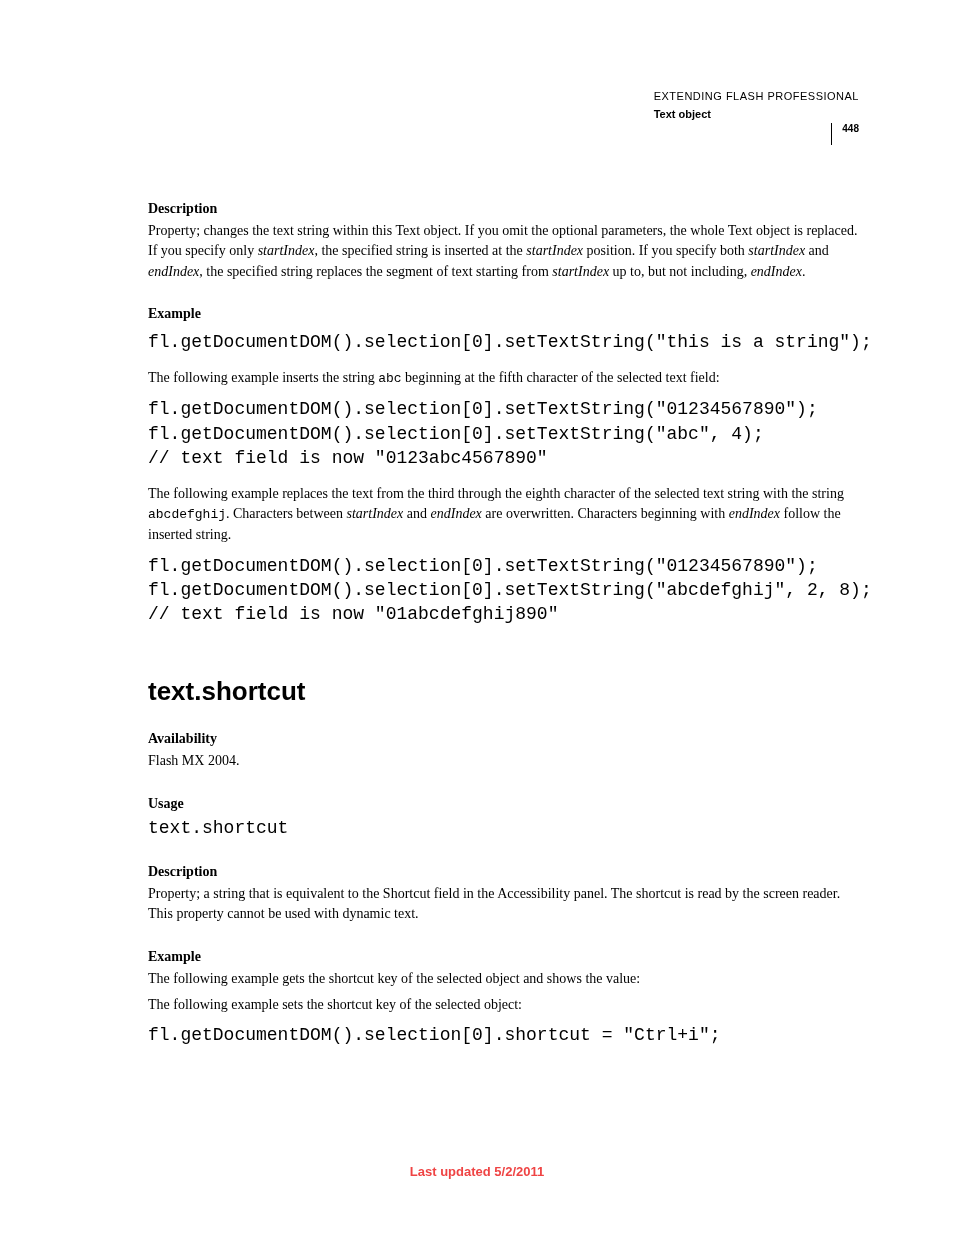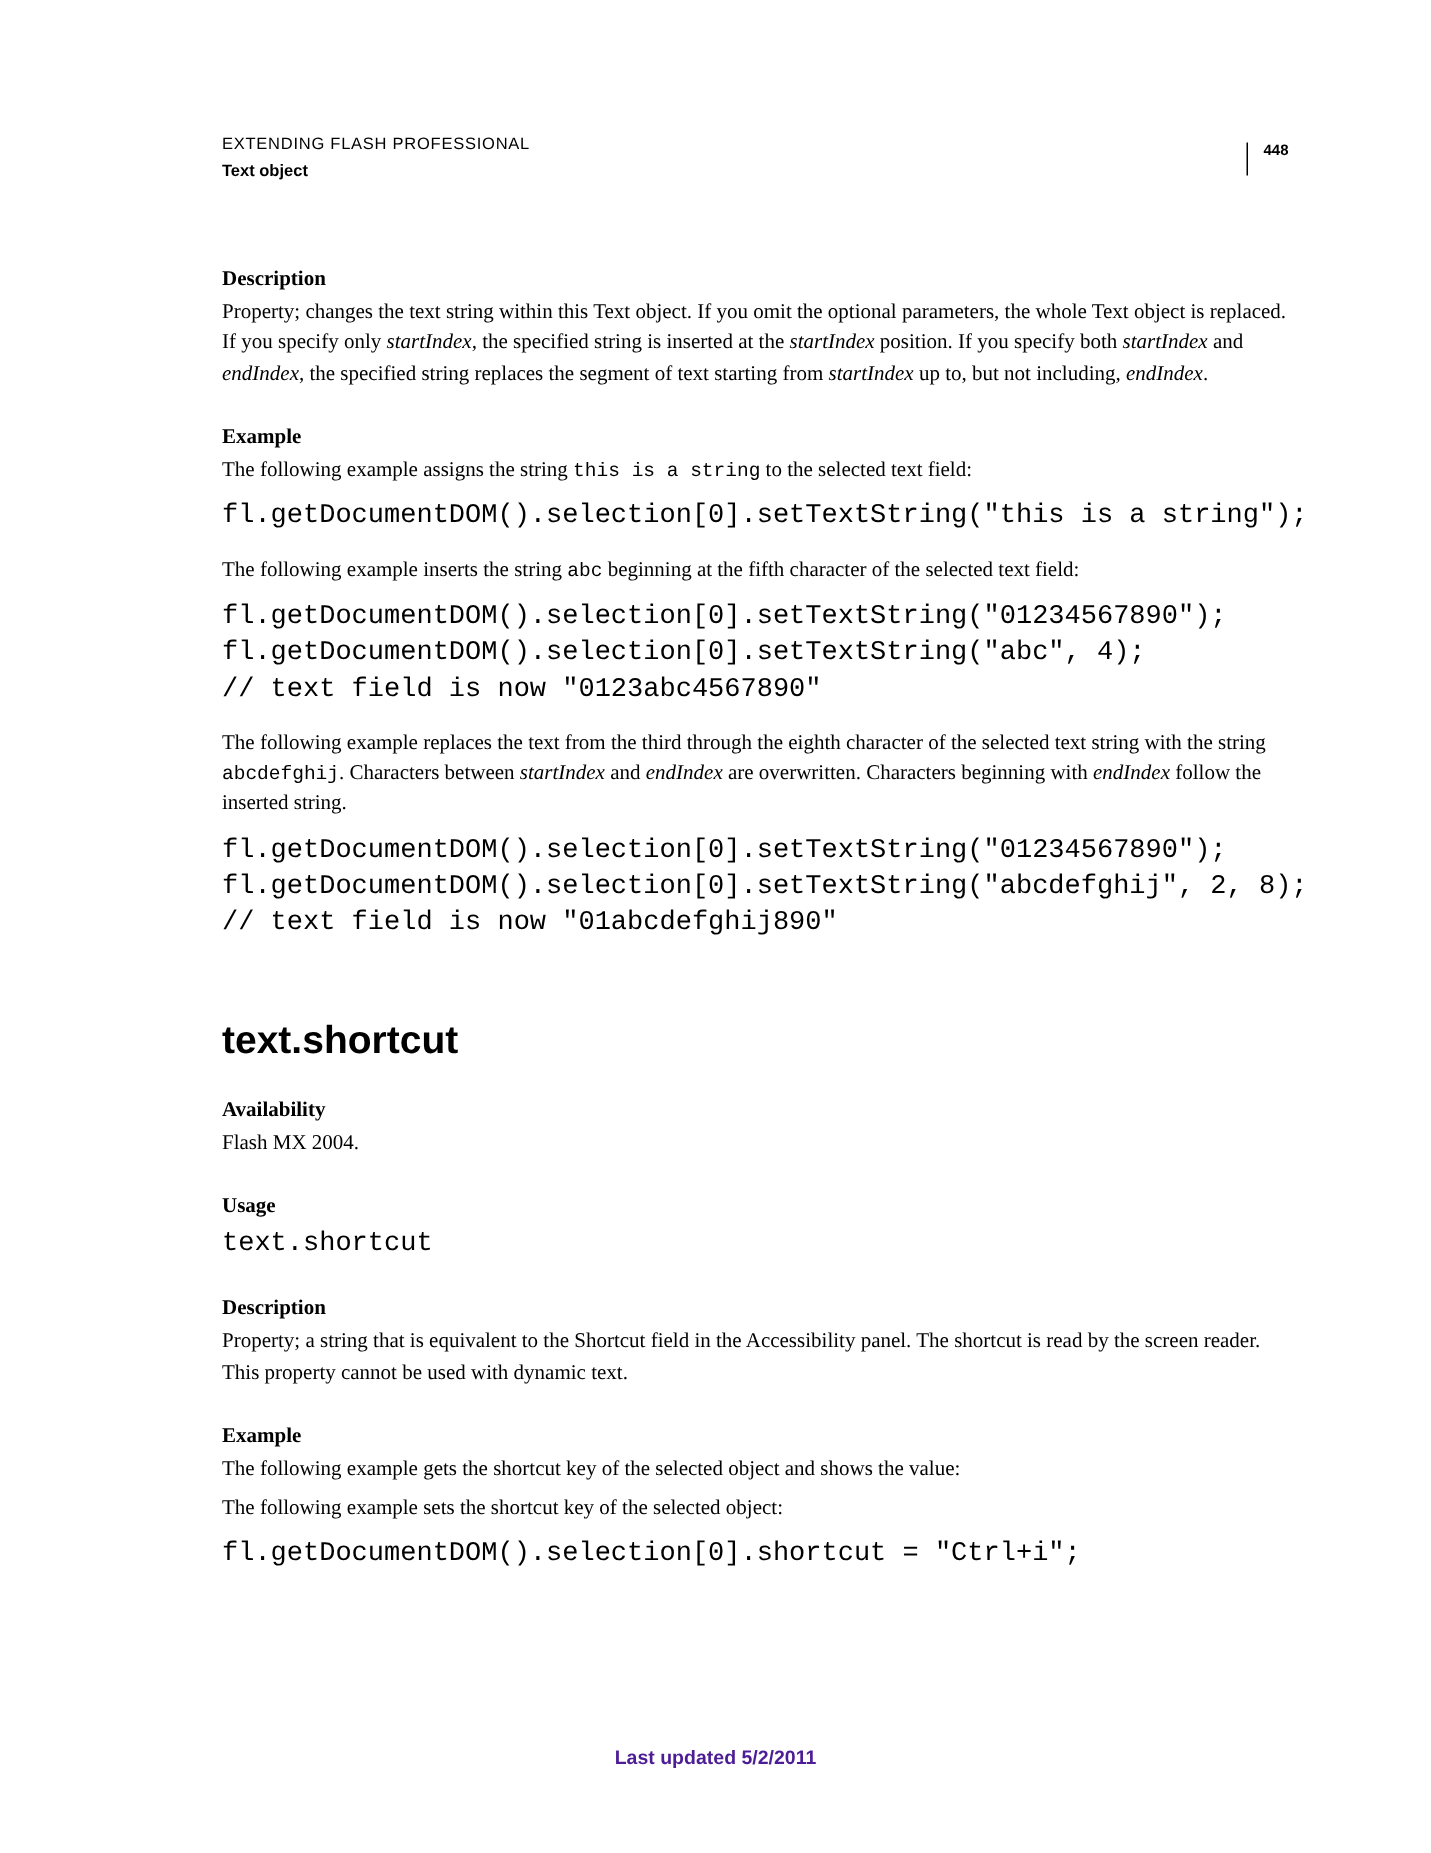--- a/index.html
+++ b/index.html
@@ -12,22 +12,23 @@
     height: 1235px;
     position: relative;
   }
   .page {
     padding: 88px 95px 0 148px;
     box-sizing: border-box;
   }
   .header {
     display: flex;
     justify-content: space-between;
-    align-items: center;
+    align-items: flex-end;
     margin-bottom: 56px;
+    flex-direction: column;
   }
   .header-left {
     font-family: Arial, Helvetica, sans-serif;
     font-size: 11px;
     line-height: 1.6;
   }
   .header-title {
     letter-spacing: 0.5px;
   }
   .header-subtitle {
@@ -79,21 +80,21 @@
   }
   .footer {
     position: absolute;
     bottom: 56px;
     left: 0;
     right: 0;
     text-align: center;
     font-family: Arial, Helvetica, sans-serif;
     font-weight: bold;
     font-size: 13px;
-    color: #4c1d95;
+    color: #ef4444;
   }
 </style>
 </head>
 <body>
 
 <div class="page">
 
   <div class="header">
     <div class="header-left">
       <div class="header-title">EXTENDING FLASH PROFESSIONAL</div>
@@ -102,23 +103,20 @@
     <div class="page-number">448</div>
   </div>
 
   <div>
     <div class="section-heading">Description</div>
     <p class="body-text">
       <span>Property; changes the text string within this Text object. If you omit the optional parameters, the whole Text object is replaced. If you specify only </span><span class="italic">startIndex</span><span>, the specified string is inserted at the </span><span class="italic">startIndex</span><span> position. If you specify both </span><span class="italic">startIndex</span><span> and </span><span class="italic">endIndex</span><span>, the specified string replaces the segment of text starting from </span><span class="italic">startIndex</span><span> up to, but not including, </span><span class="italic">endIndex</span><span>.</span>
     </p>
 
     <div class="section-heading">Example</div>
-    <p class="body-text">
-      <span>The following example assigns the string </span><span class="code-inline">this is a string</span><span> to the selected text field:</span>
-    </p>
     <div class="code-block">fl.getDocumentDOM().selection[0].setTextString("this is a string");</div>
 
     <p class="body-text">
       <span>The following example inserts the string </span><span class="code-inline">abc</span><span> beginning at the fifth character of the selected text field:</span>
     </p>
     <div class="code-block">fl.getDocumentDOM().selection[0].setTextString("01234567890");
 fl.getDocumentDOM().selection[0].setTextString("abc", 4);
 // text field is now "0123abc4567890"</div>
 
     <p class="body-text">

